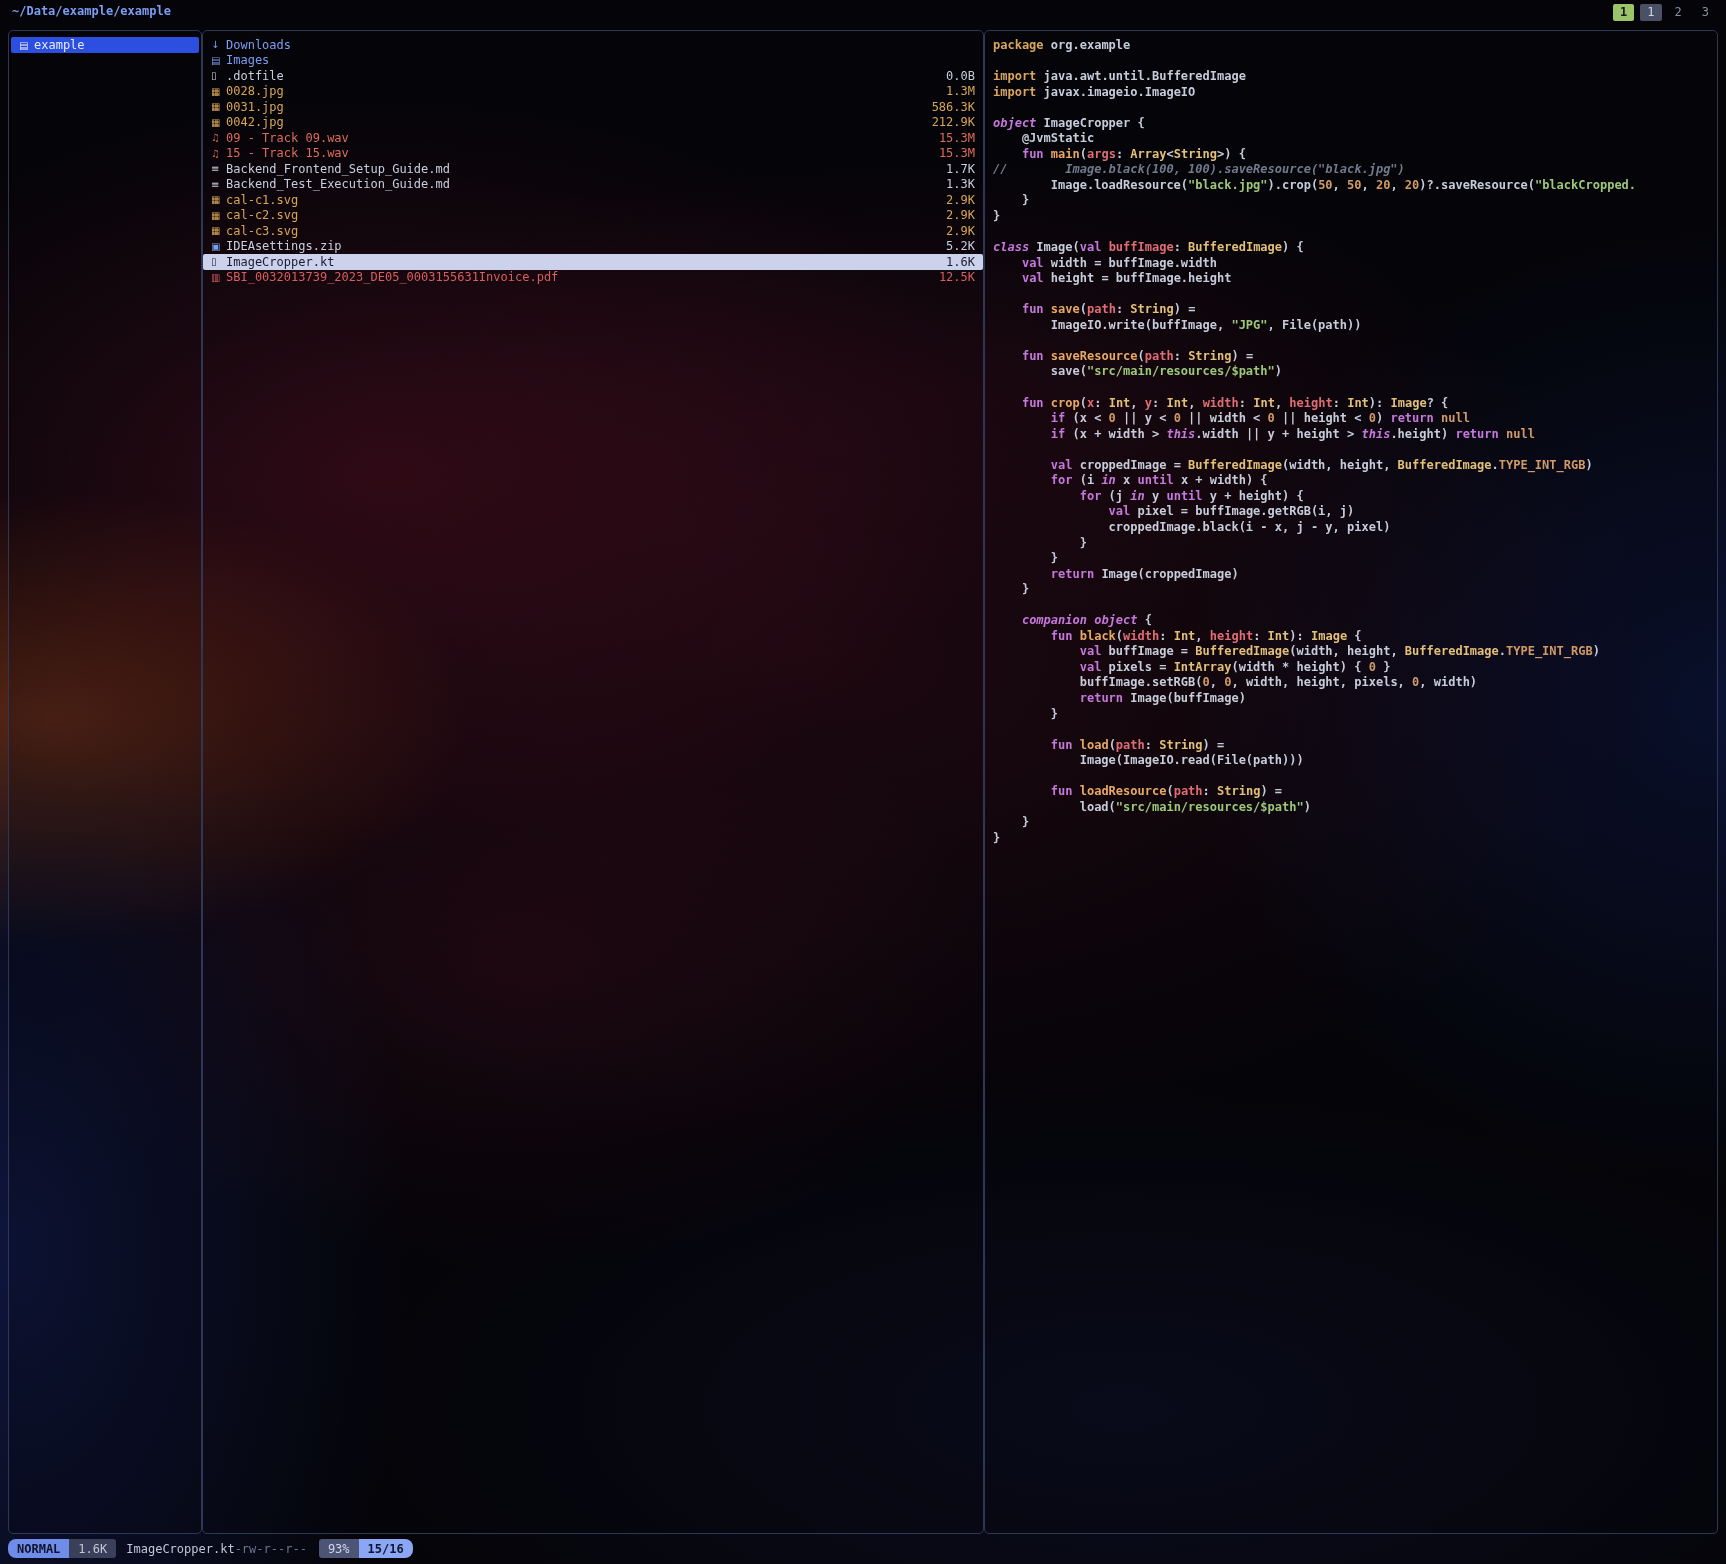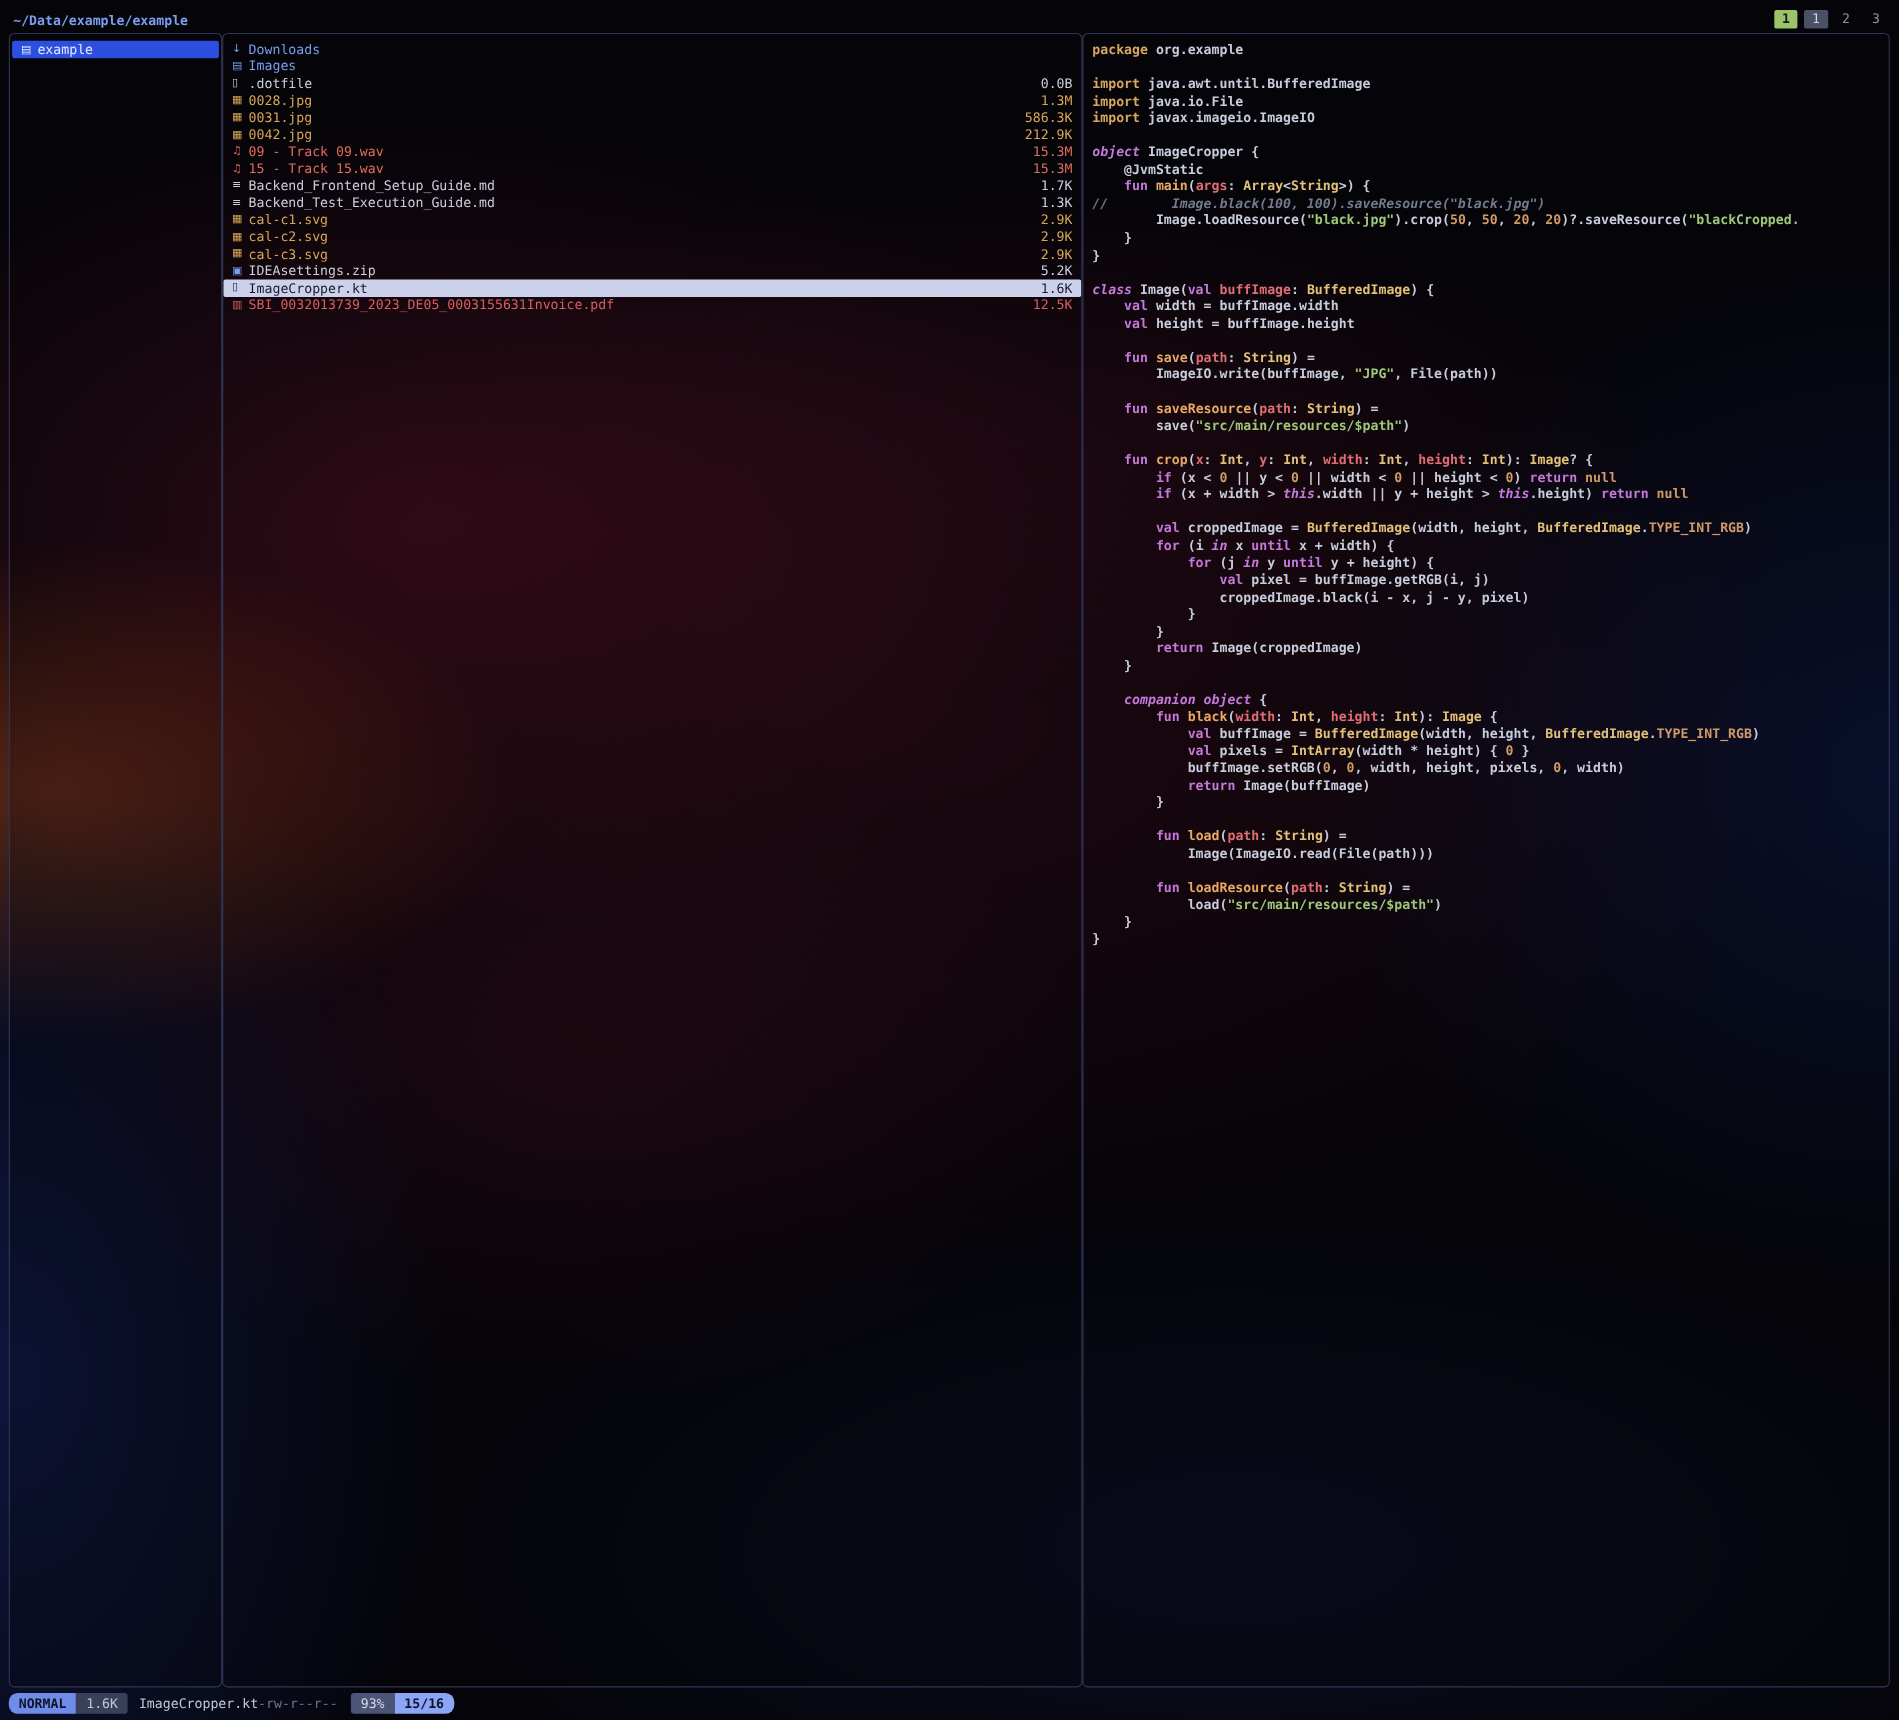--- a/index.html
+++ b/index.html
@@ -16,21 +16,21 @@
       radial-gradient(900px 400px at 55% 25%, rgba(90,15,40,0.20), transparent 60%),
       radial-gradient(600px 1000px at 1% 80%, rgba(35,60,180,0.30), transparent 65%),
       radial-gradient(900px 800px at 100% 45%, rgba(25,55,165,0.28), transparent 60%),
       radial-gradient(1200px 500px at 65% 90%, rgba(30,40,110,0.22), transparent 65%),
       #050509;
   }
   .screen { position:relative; width:1726px; height:1564px; }
 
   
   .topbar { position:absolute; top:4px; left:12px; right:10px; height:22px;
-            display:flex; justify-content:space-between; align-items:flex-end; }
+            display:flex; justify-content:space-between; align-items:flex-start; }
   .path { color:var(--accent,#7b9ef2); font-weight:bold; }
   .tabs { display:flex; gap:6px; }
   .tab { padding:0 7px; line-height:17px; border-radius:2px; color:#8a8fa6; }
   .tab.s-count { background:var(--tab-count-bg,#9bc46a); color:#15181f; font-weight:bold; }
   .tab.s-active { background:var(--tab-active-bg,#4a5066); color:#d2d6e4; }
 
   
   .main { position:absolute; top:30px; left:8px; right:8px; bottom:30px; }
   .pane { position:absolute; top:0; bottom:0; border:1px solid var(--pane-border,#303655);
           border-radius:5px; overflow:hidden; background:rgba(4,5,10,0.22); }
@@ -186,21 +186,20 @@
         <div class="frow t-pdf">
           <span class="icon">▥</span>
           <span class="name">SBI_0032013739_2023_DE05_0003155631Invoice.pdf</span>
           <span class="size">12.5K</span>
         </div>
       </div>
     <div class="pane preview-pane" id="previewPane">
         <div class="code-line"><span class="tk-im">package</span><span class="tk-pl"> org.example</span></div>
         <div class="code-line">&nbsp;</div>
         <div class="code-line"><span class="tk-im">import</span><span class="tk-pl"> java.awt.until.BufferedImage</span></div>
-        <div class="code-line"><span class="tk-im">import</span><span class="tk-pl"> java.io.File</span></div>
         <div class="code-line"><span class="tk-im">import</span><span class="tk-pl"> javax.imageio.ImageIO</span></div>
         <div class="code-line">&nbsp;</div>
         <div class="code-line"><span class="tk-it">object</span><span class="tk-pl"> ImageCropper {</span></div>
         <div class="code-line"><span class="tk-pl">    @JvmStatic</span></div>
         <div class="code-line"><span class="tk-pl">    </span><span class="tk-kw">fun</span><span class="tk-pl"> </span><span class="tk-fn">main</span><span class="tk-pl">(</span><span class="tk-pr">args</span><span class="tk-pl">: </span><span class="tk-ty">Array</span><span class="tk-pl">&lt;</span><span class="tk-ty">String</span><span class="tk-pl">&gt;) {</span></div>
         <div class="code-line"><span class="tk-cm">//        Image.black(100, 100).saveResource("black.jpg")</span></div>
         <div class="code-line"><span class="tk-pl">        Image.loadResource(</span><span class="tk-st">"black.jpg"</span><span class="tk-pl">).crop(</span><span class="tk-nu">50</span><span class="tk-pl">, </span><span class="tk-nu">50</span><span class="tk-pl">, </span><span class="tk-nu">20</span><span class="tk-pl">, </span><span class="tk-nu">20</span><span class="tk-pl">)?.saveResource(</span><span class="tk-st">"blackCropped.</span></div>
         <div class="code-line"><span class="tk-pl">    }</span></div>
         <div class="code-line"><span class="tk-pl">}</span></div>
         <div class="code-line">&nbsp;</div>

